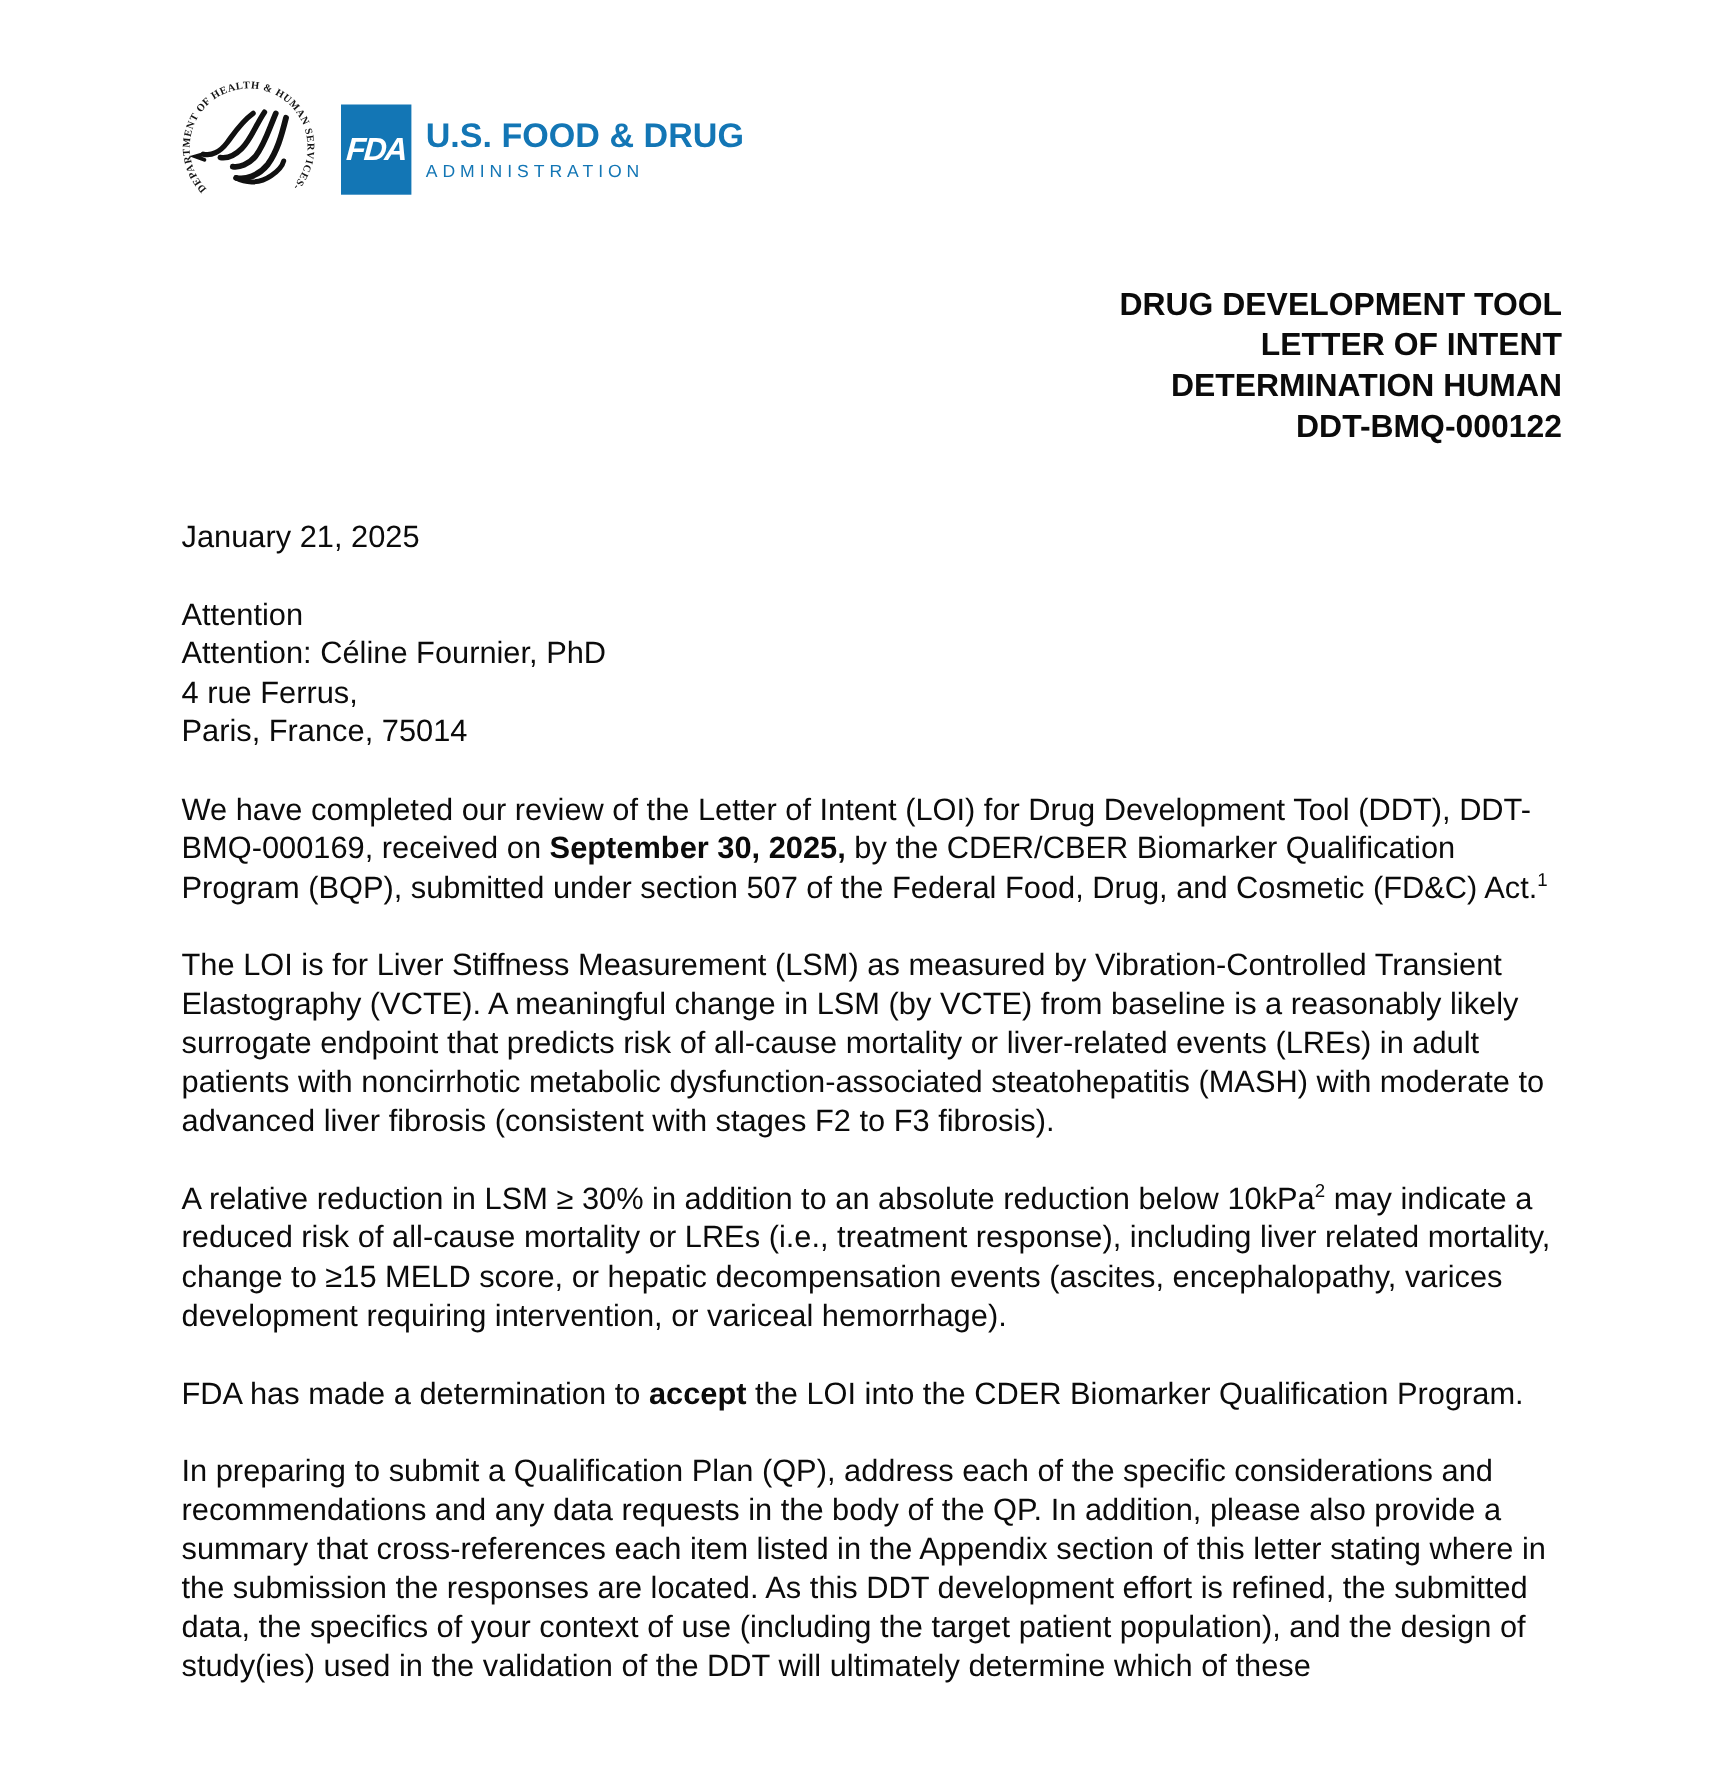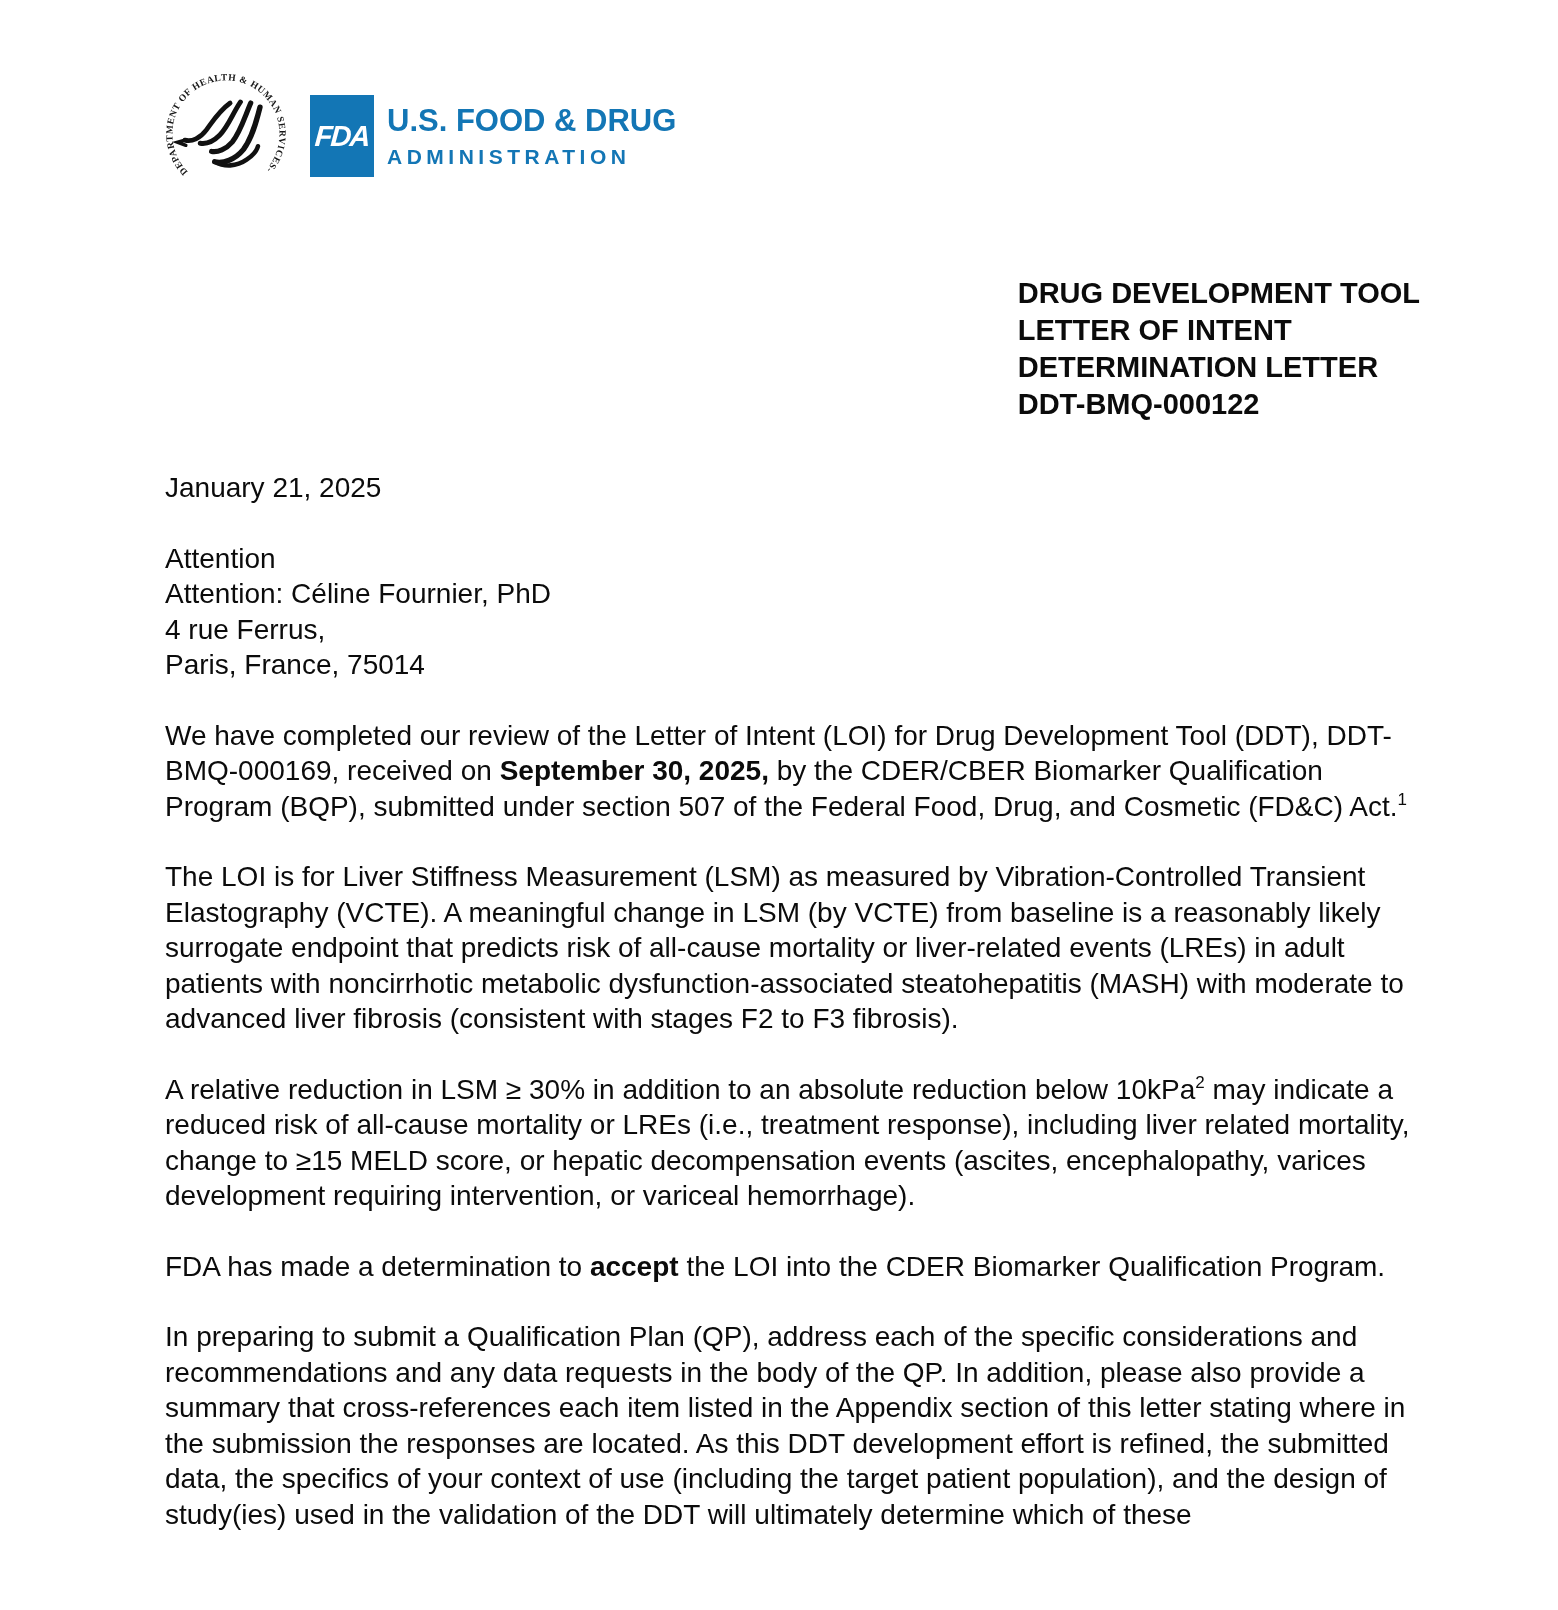--- a/index.html
+++ b/index.html
@@ -43,32 +43,33 @@
     color: var(--brand-blue);
     font-weight: bold;
     font-size: 31px;
     letter-spacing: 0px;
     line-height: 1.05;
     white-space: nowrap;
     text-align: right;
   }
   .fda-words .l2 {
     color: var(--brand-blue);
-    font-weight: bold;
-    font-size: 21px;
+    font-weight: normal;
+    font-size: 16px;
     letter-spacing: 4.5px;
     margin-top: 7px;
     white-space: nowrap;
   }
 
   
   .title-block {
     position: absolute;
-    top: 275px;
+    top: 259px;
     right: 138px;
+    text-align: right;
     font-weight: bold;
     font-size: 29px;
     line-height: 37px;
   }
 
   
   .content {
     position: absolute;
     top: 470px;
     left: 165px;
@@ -116,21 +117,21 @@
       <div class="fda-words">
         <div class="l1">U.S. FOOD &amp; DRUG</div>
         <div class="l2">ADMINISTRATION</div>
       </div>
     </div>
   </div>
 
   <div class="title-block">
     <div>DRUG DEVELOPMENT TOOL</div>
     <div>LETTER OF INTENT</div>
-    <div>DETERMINATION LETTER</div>
+    <div>DETERMINATION HUMAN</div>
     <div>DDT-BMQ-000122</div>
   </div>
 
   <div class="content">
     <p class="block">January 21, 2025</p>
 
     <div class="block">
       <div>Attention</div>
       <div>Attention: Céline Fournier, PhD</div>
       <div>4 rue Ferrus,</div>

